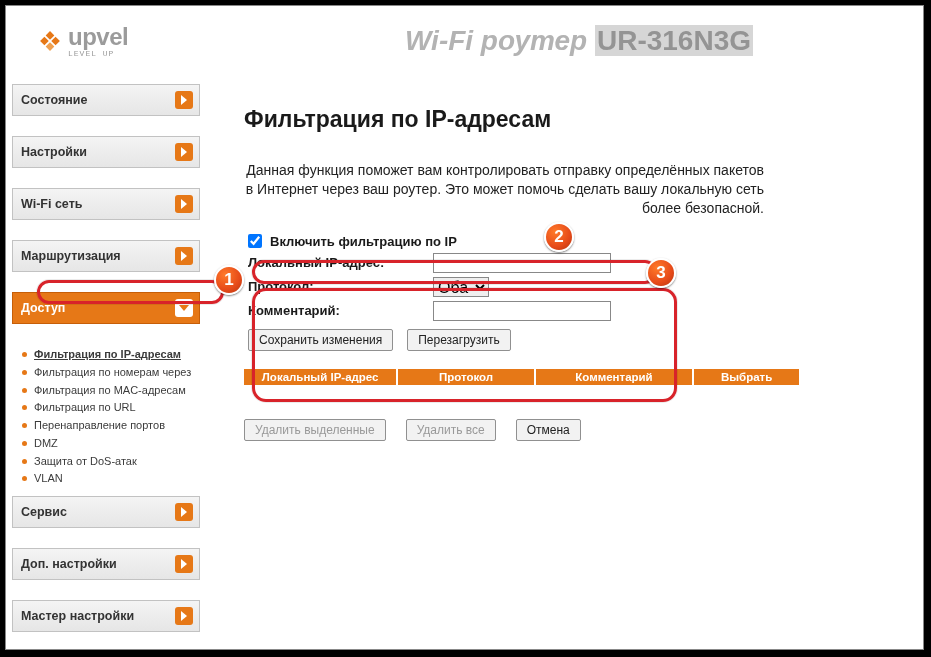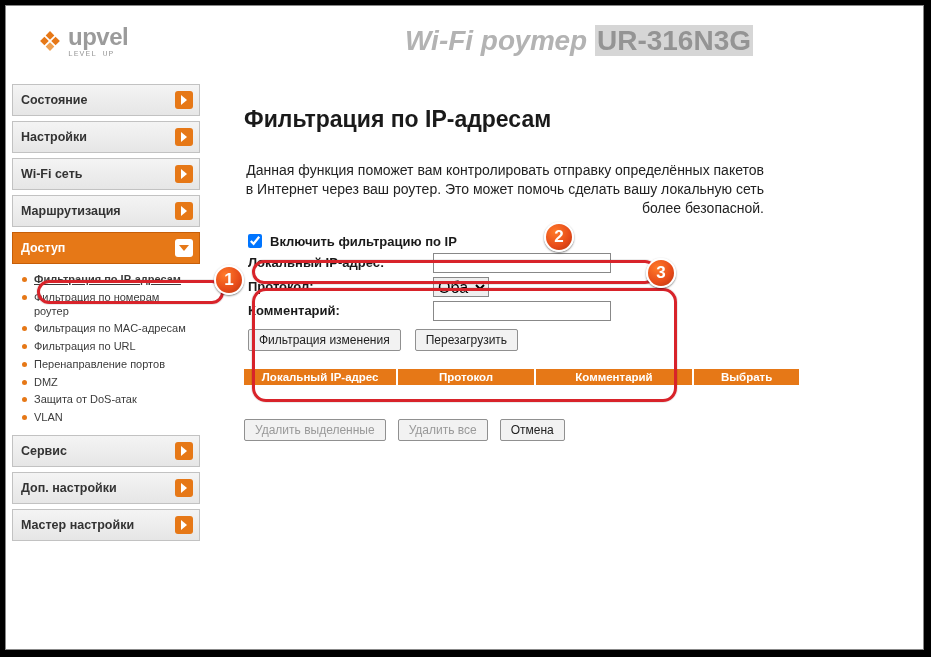--- a/index.html
+++ b/index.html
@@ -80,21 +80,21 @@
     width: 200px;
     padding: 8px 6px 0 6px;
   }
   .menu-item {
     background: linear-gradient(#f4f4f4,#e6e6e6);
     border: 1px solid #c2c2c2;
     height: 32px;
     display:flex;
     align-items:center;
     padding: 4px 8px;
-    margin-bottom: 5px;
+    margin-bottom: 20px;
     font-size: 12.5px;
     font-weight: bold;
     color:#333;
     cursor:pointer;
     position: relative;
   }
   .menu-item.active {
     background: #e67817;
     color:#fff;
     border-color:#c65e08;
@@ -229,21 +229,21 @@
     font-weight:bold;
     padding: 2px 0;
     border-right:2px solid #fff;
     text-align:center;
   }
   .filter-table th:last-child { border-right:none; }
 
   .bottom-btns {
     margin-top:34px;
     display:flex;
-    gap:12px;
+    gap:20px;
   }
 
   
   .red-box {
     position:absolute;
     border:3px solid #d8232a;
     border-radius:14px;
     pointer-events:none;
     box-shadow: 0 0 0 1px rgba(0,0,0,0.08);
   }
@@ -340,21 +340,21 @@
         <span>Доступ</span>
         <span class="menu-arrow">
               <svg viewBox="0 0 10 10">
                 <path d="M0 2 L10 2 L5 8 Z"></path>
               </svg>
             </span>
       </div>
 
       <ul class="submenu">
         <li class="active"><span>Фильтрация по IP-адресам</span></li>
-        <li><span>Фильтрация по номерам роутер</span></li>
+        <li><span>Фильтрация по номерам через</span></li>
         <li><span>Фильтрация по MAC-адресам</span></li>
         <li><span>Фильтрация по URL</span></li>
         <li><span>Перенаправление портов</span></li>
         <li><span>DMZ</span></li>
         <li><span>Защита от DoS-атак</span></li>
         <li><span>VLAN</span></li>
       </ul>
 
       <div class="menu-item">
         <span>Сервис</span>
@@ -399,21 +399,21 @@
           <label class="lbl">Протокол:</label>
           <select>
             <option>Оба</option>
           </select>
         </div>
         <div class="form-row">
           <label class="lbl">Комментарий:</label>
           <input type="text" value="" style="">
         </div>
         <div class="btn-row">
-          <button class="btn">Фильтрация изменения</button>
+          <button class="btn">Сохранить изменения</button>
           <button class="btn">Перезагрузить</button>
         </div>
       </div>
 
       <table class="filter-table">
         <tbody>
               <tr>
           <th style="width:145px">Локальный IP-адрес</th>
           <th style="width:130px">Протокол</th>
           <th style="width:150px">Комментарий</th>

